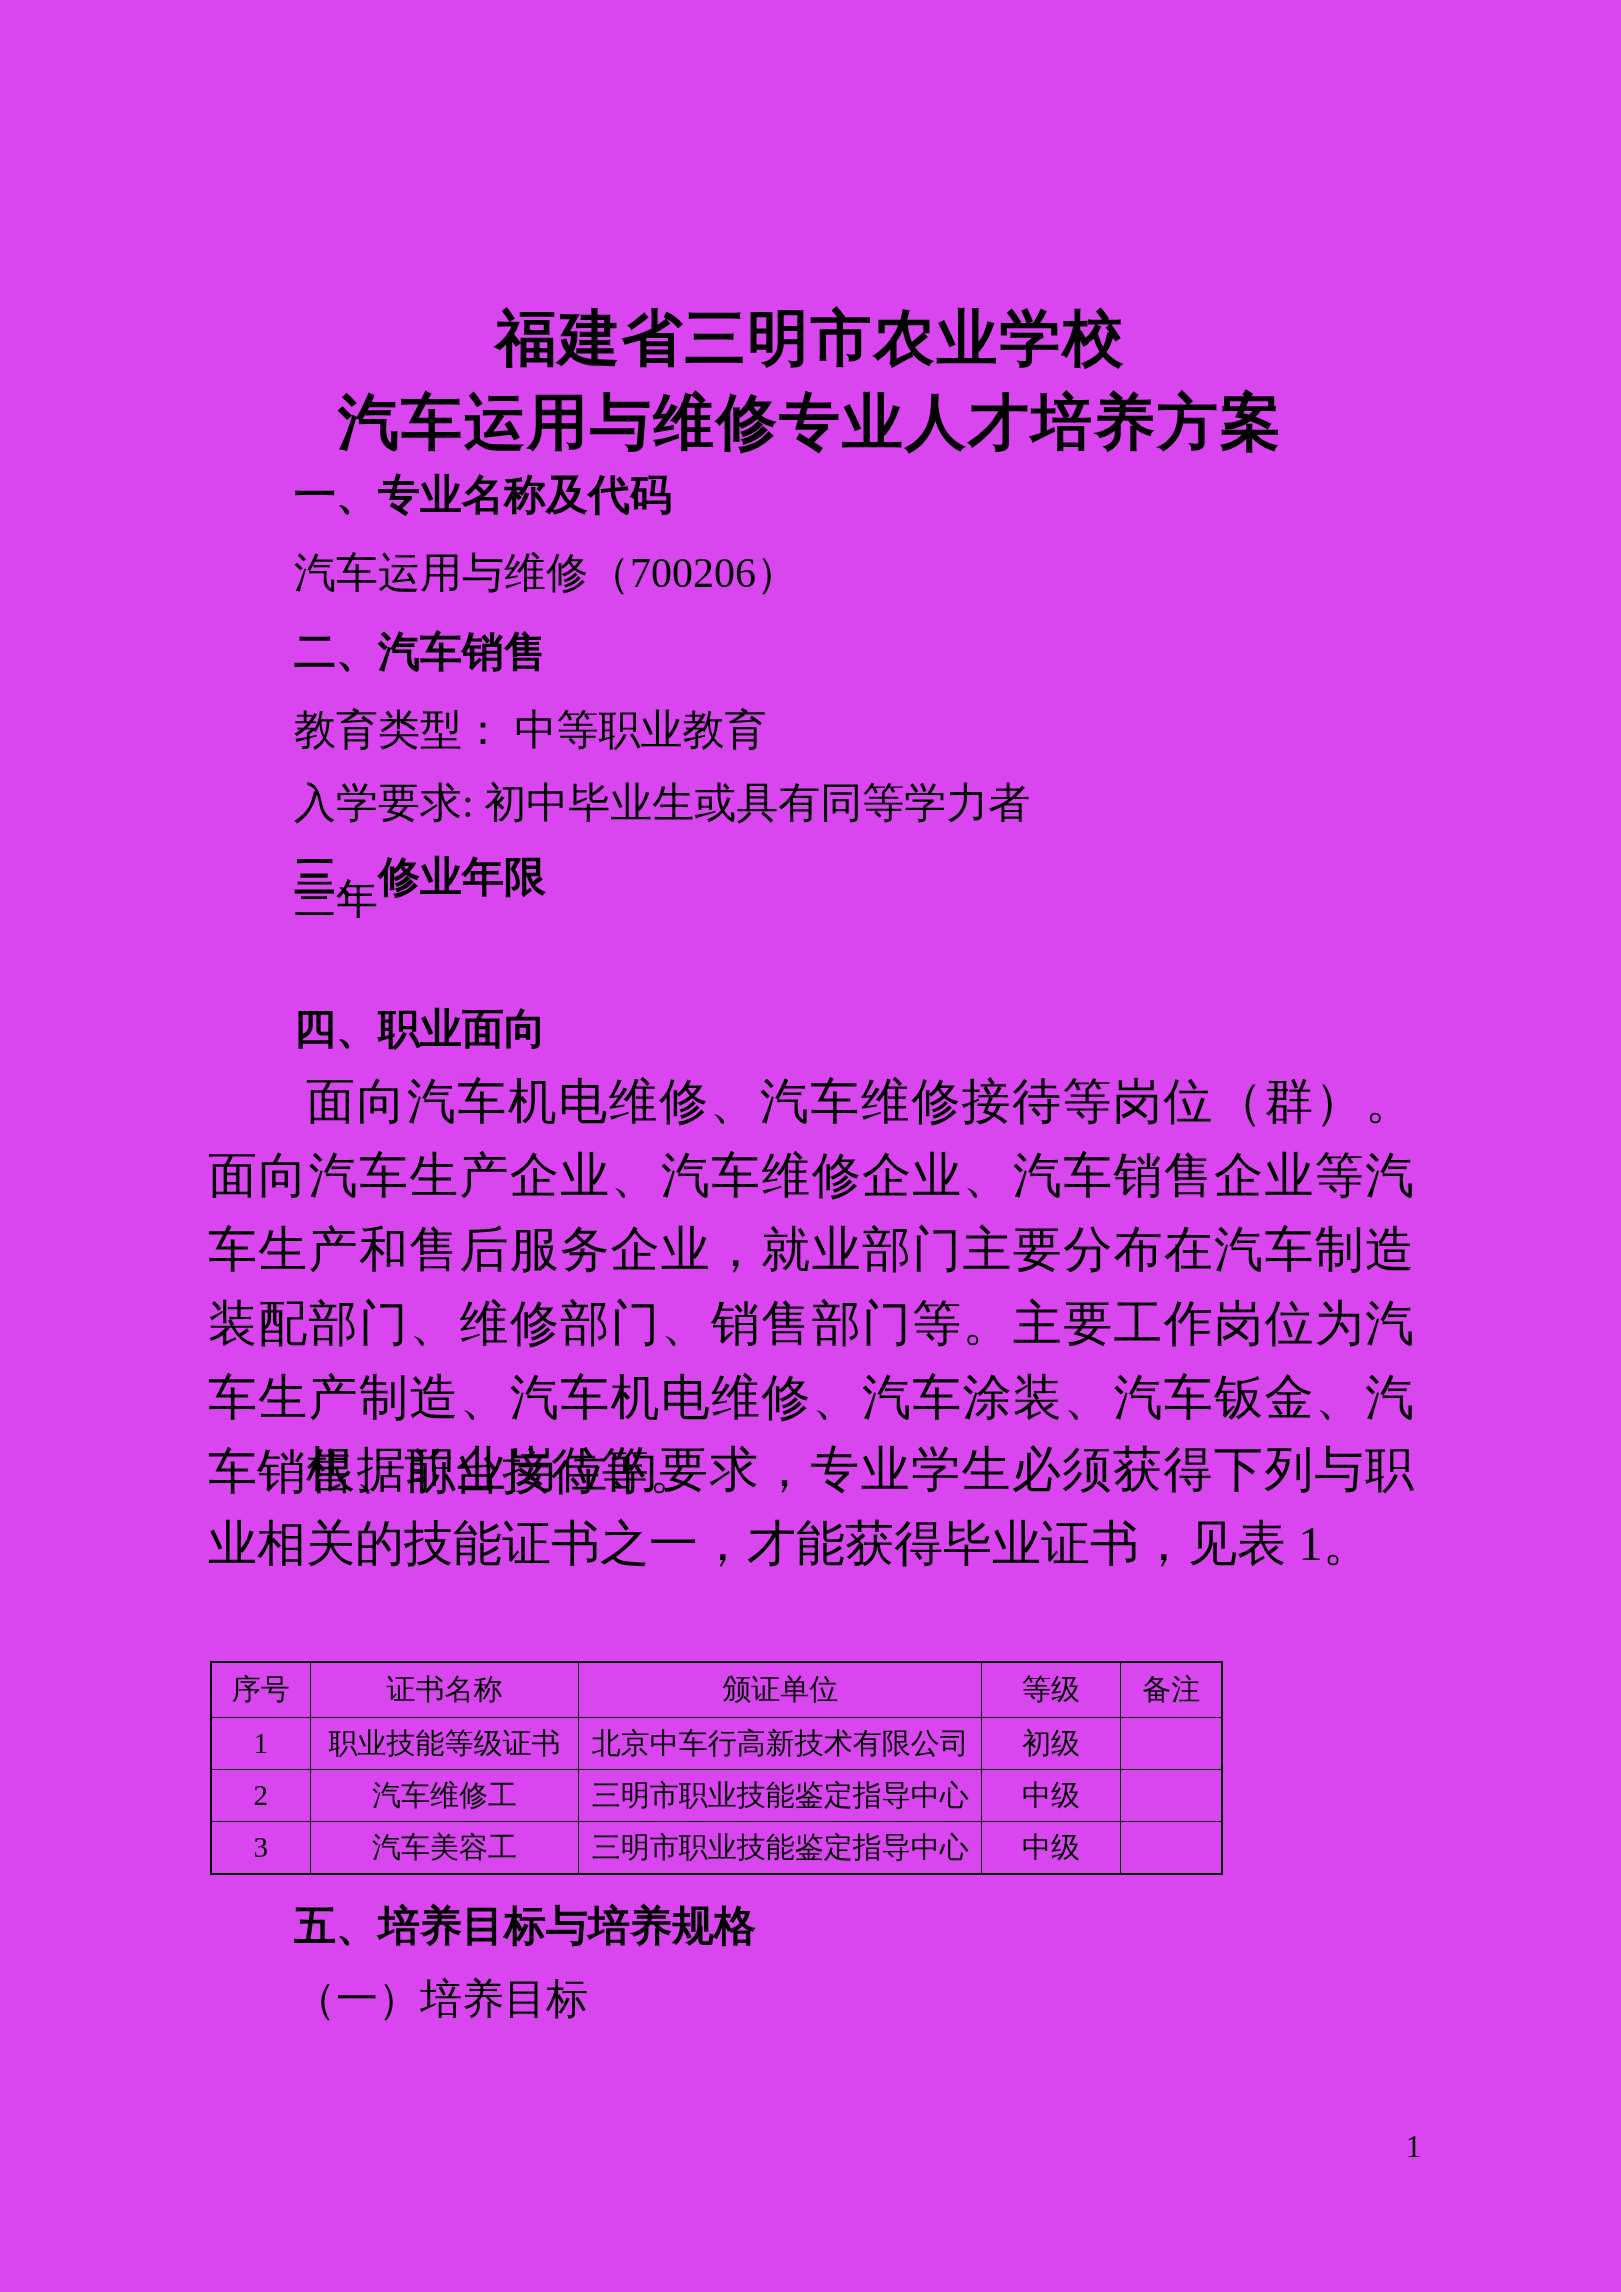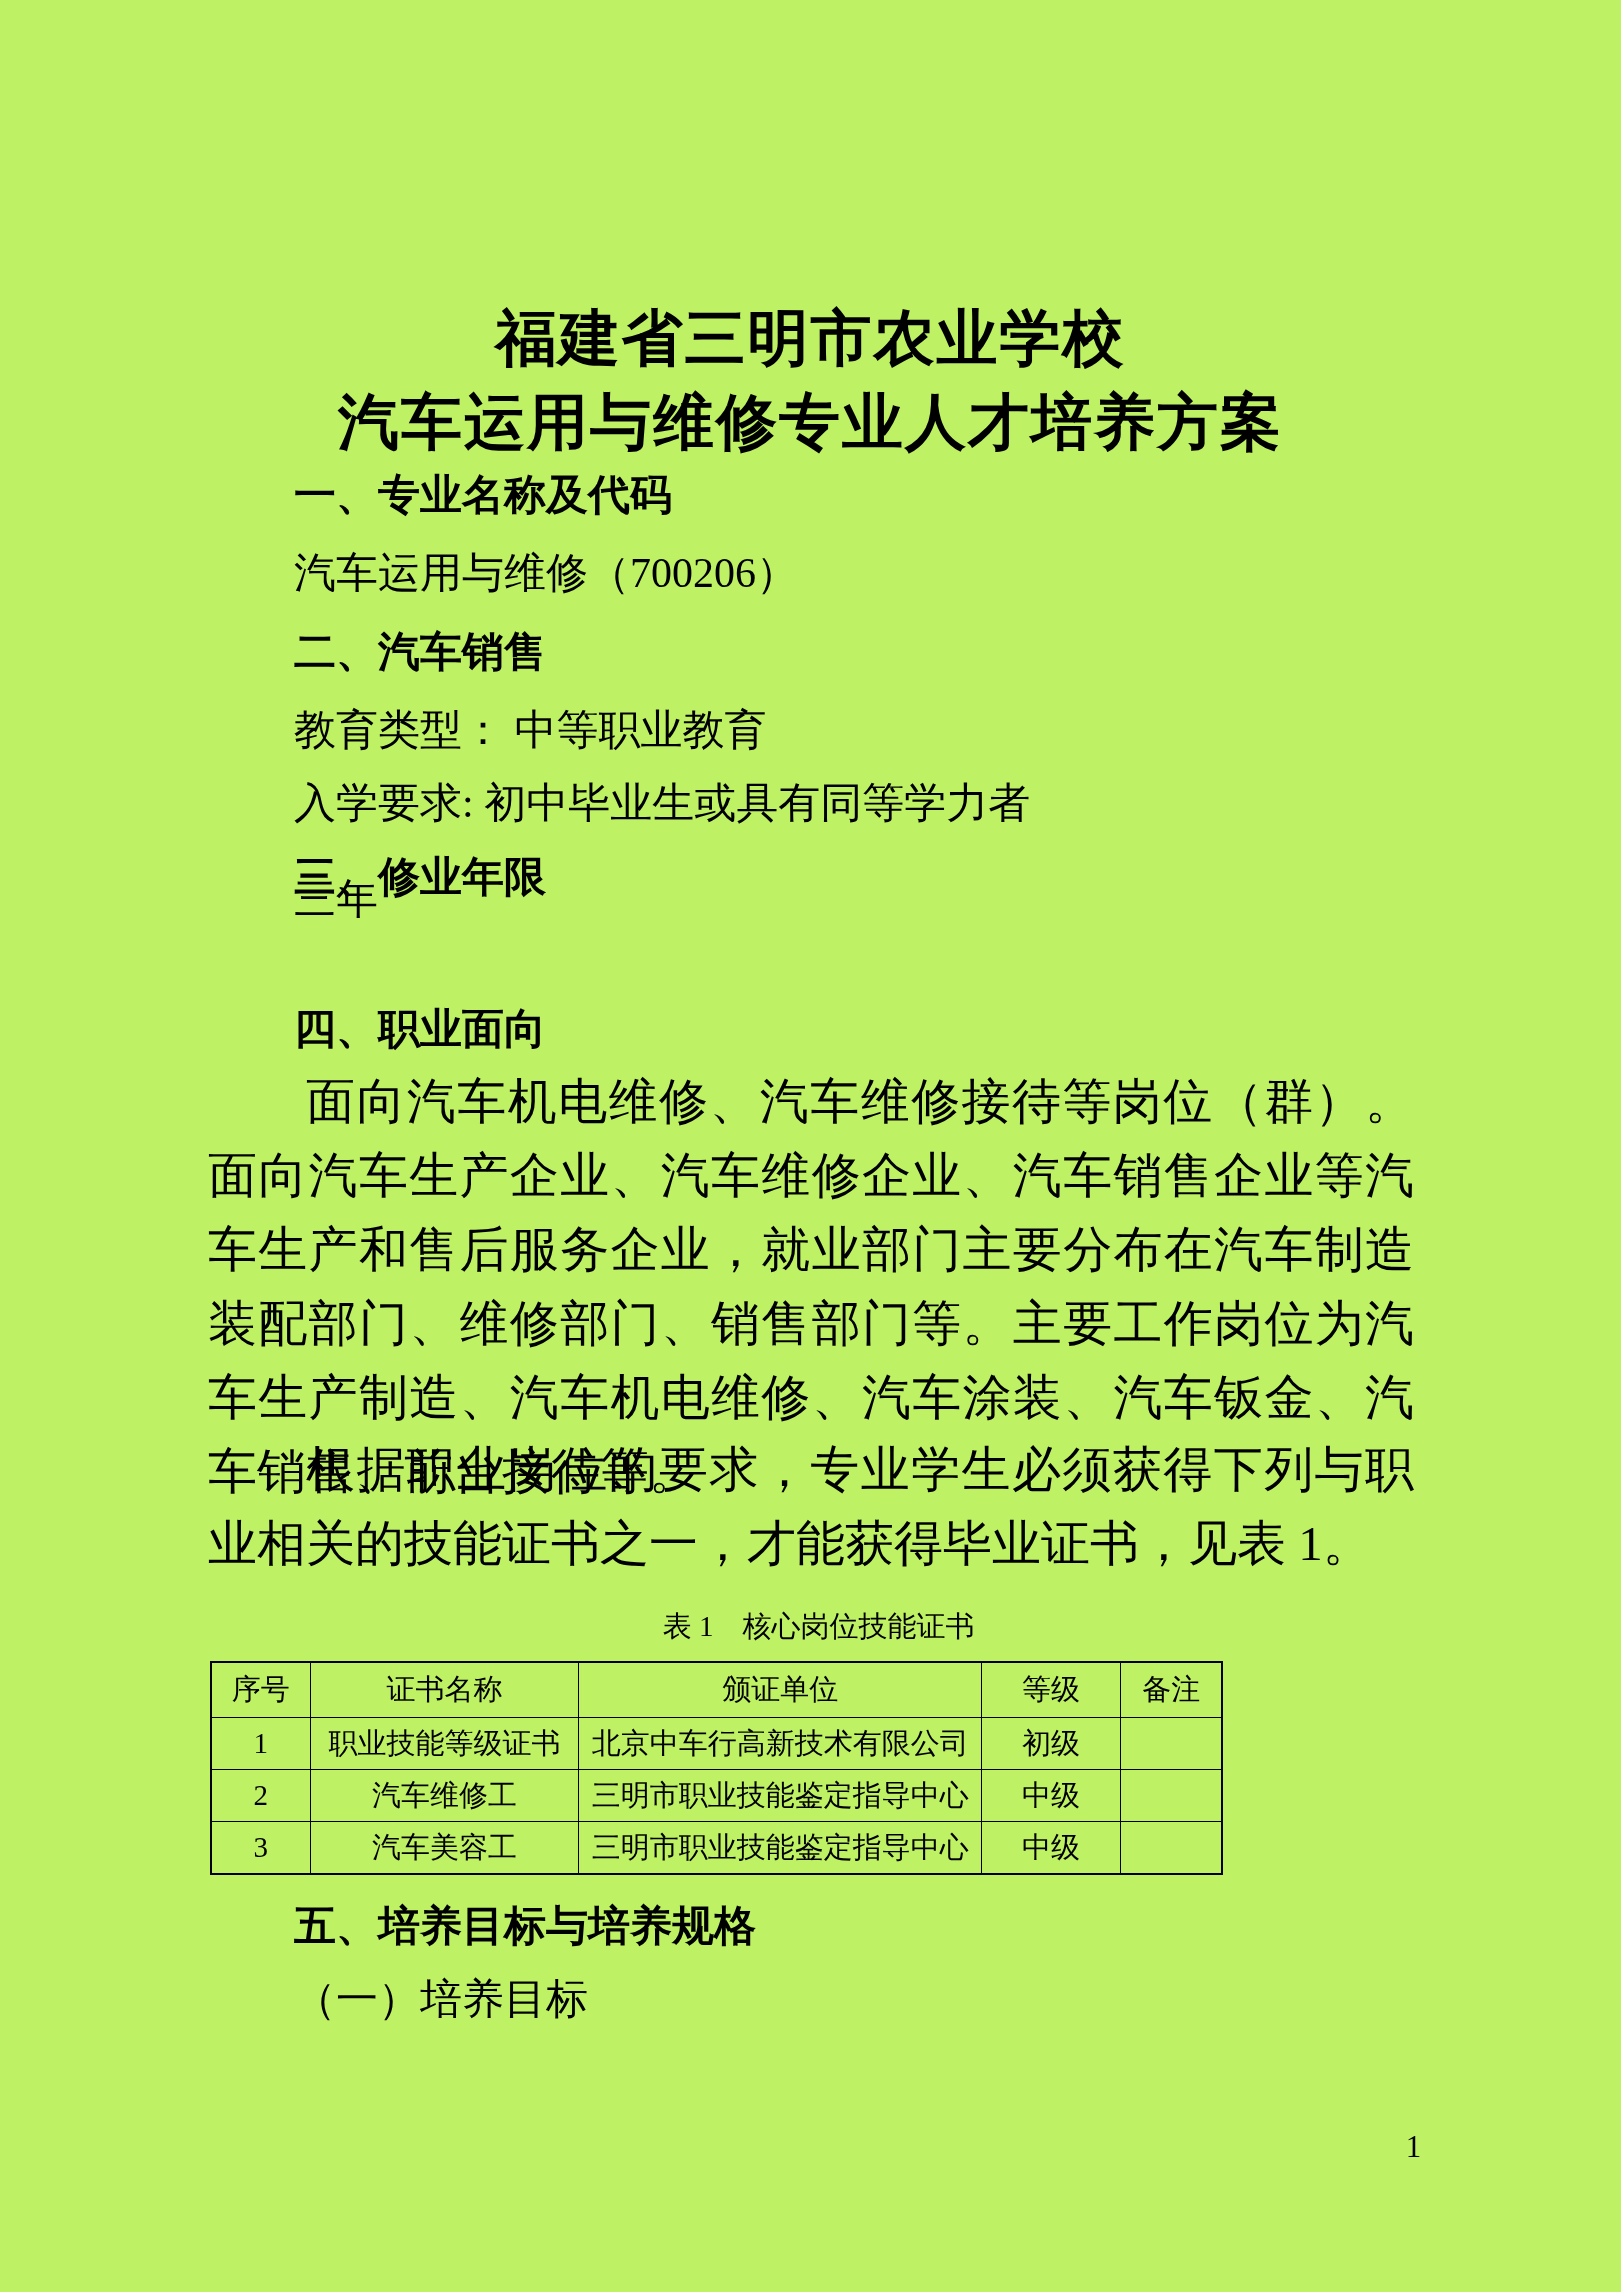--- a/index.html
+++ b/index.html
@@ -1,19 +1,19 @@
 <!DOCTYPE html>
 <html><head>
 <meta charset="utf-8">
 <style>
   html,body{margin:0;padding:0;background:#888;}
   .page{
     position:relative;
     width:1621px;height:2293px;
-    background:#bef264;
+    background:#d946ef;
     margin:0 auto;
     overflow:hidden;
     color:#000;
   }
 
   .doc-title{
     position:absolute;left:0;width:100%;
     text-align:center;
     font-family:"Liberation Sans","DejaVu Sans",sans-serif;
     font-weight:900;
@@ -98,21 +98,20 @@
   <div class="bodyline" style="top:693px;">教育类型： 中等职业教育</div>
   <div class="bodyline" style="top:766px;">入学要求: 初中毕业生或具有同等学力者</div>
 
   <div class="heading" style="top:840px;">三、修业年限</div>
   <div class="bodyline" style="top:862px;">三年</div>
 
   <div class="heading" style="top:992px;">四、职业面向</div>
   <div class="para" style="top:1065px;">面向汽车机电维修、汽车维修接待等岗位（群）。面向汽车生产企业、汽车维修企业、汽车销售企业等汽车生产和售后服务企业，就业部门主要分布在汽车制造装配部门、维修部门、销售部门等。主要工作岗位为汽车生产制造、汽车机电维修、汽车涂装、汽车钣金、汽车销售、前台接待等。</div>
   <div class="para" style="top:1433px;">根据职业岗位的要求，专业学生必须获得下列与职业相关的技能证书之一，才能获得毕业证书，见表 1。</div>
 
-  <div class="tbl-caption" style="top:1607px;">表 1　核心岗位技能证书</div>
 
   <div class="tbl-wrap">
     <table class="cert">
       <colgroup>
         <col style="width:9.8%">
         <col style="width:26.6%">
         <col style="width:39.8%">
         <col style="width:13.8%">
         <col style="width:10%">
       </colgroup>

